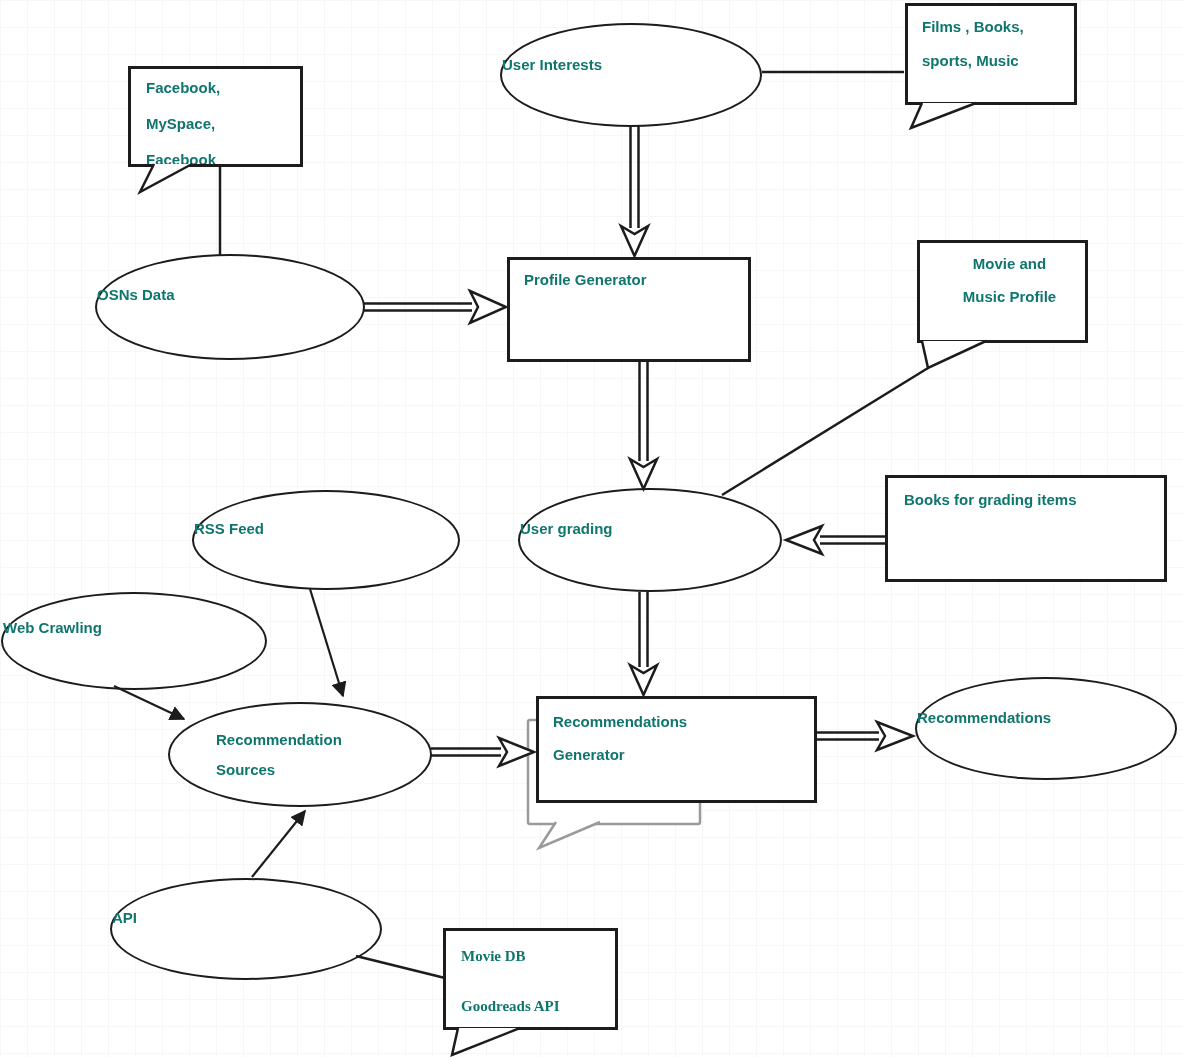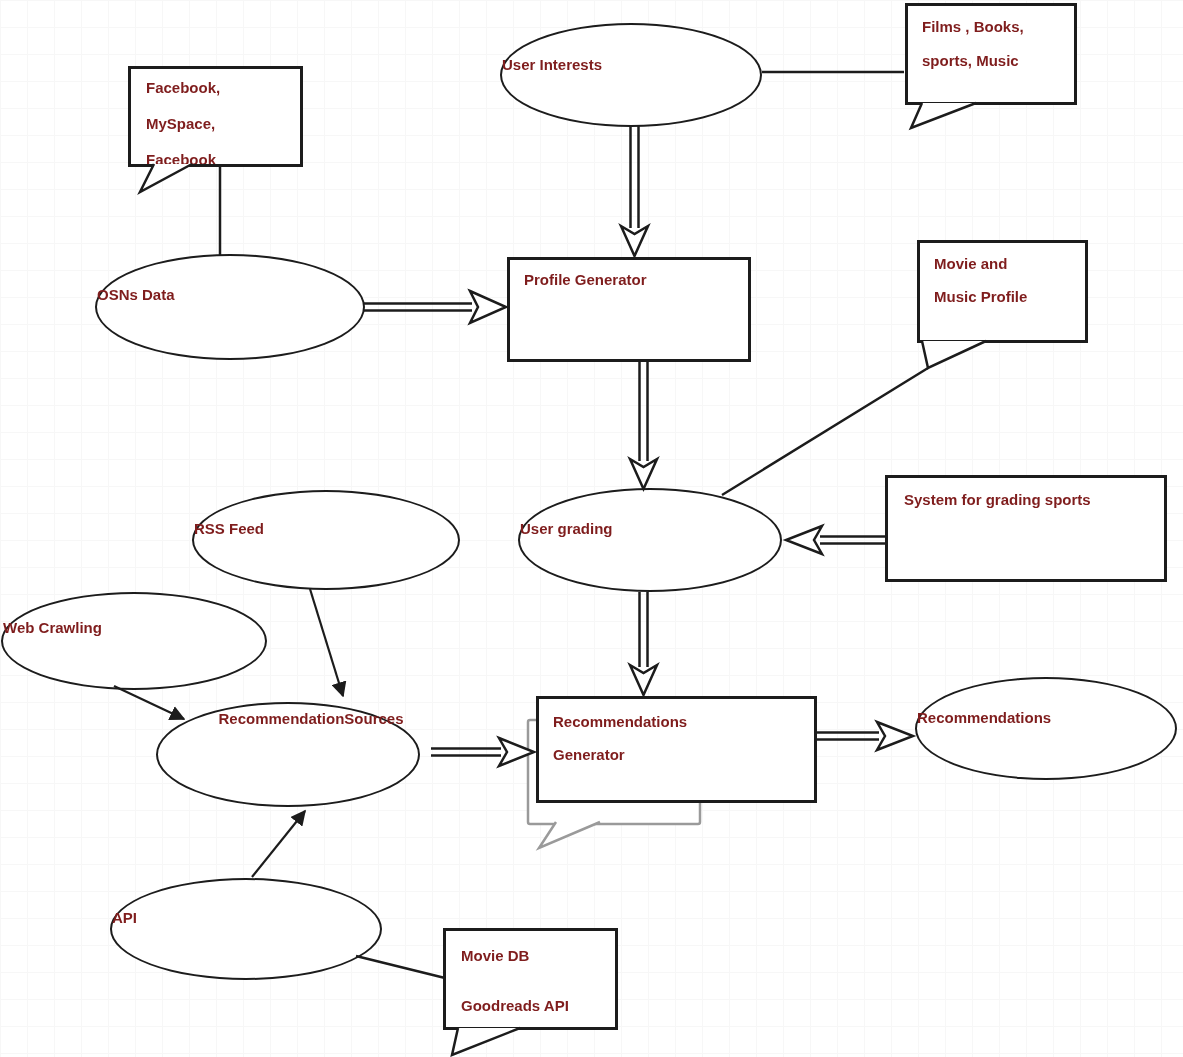--- a/index.html
+++ b/index.html
@@ -10,49 +10,49 @@
       linear-gradient(to right,#f7f7f7 1px,transparent 1px),
       linear-gradient(to bottom,#f7f7f7 1px,transparent 1px);
     background-size:27px 27px;
     font-family:"Liberation Sans",sans-serif;
     color:#151515;
   }
   svg.layer{position:absolute;left:0;top:0;pointer-events:none;}
   #under{z-index:1;}
   #over{z-index:3;}
   .node{position:absolute;z-index:2;box-sizing:border-box;background:#fff;
-        font-weight:bold;font-size:15px;line-height:1.2;color:#7f1d1d;}
+        font-weight:bold;font-size:15px;line-height:1.2;color:#0f766e;}
   .ellipse{border:2.5px solid #1c1c1c;border-radius:50%;
            display:flex;align-items:center;text-align:center;}
   .rect{border:3px solid #1c1c1c;}
   .callout{border:3px solid #1c1c1c;overflow:hidden;}
   .lines div{white-space:pre;}
   
   #n-user-interests{left:500px;top:23px;width:262px;height:104px;padding-right:16px;padding-bottom:20px;}
   #n-osns{left:95px;top:254px;width:270px;height:106px;padding-right:106px;padding-bottom:24px;}
   #n-user-profiles{left:518px;top:488px;width:264px;height:104px;padding-right:55px;padding-bottom:22px;}
   #n-rss{left:192px;top:490px;width:268px;height:100px;padding-right:76px;padding-bottom:22px;}
   #n-web{left:1px;top:592px;width:266px;height:98px;padding-right:34px;padding-bottom:26px;}
-  #n-sources{left:156px;top:702px;width:264px;height:105px;display:flex;
+  #n-sources{left:168px;top:702px;width:264px;height:105px;display:flex;flex-direction:column;
              justify-content:center;align-items:flex-start;padding-left:46px;border:2.5px solid #1c1c1c;
              border-radius:50%;background:#fff;}
   #n-sources div{line-height:30px;}
   #n-api{left:110px;top:878px;width:272px;height:102px;padding-right:136px;padding-bottom:22px;}
   #n-recs{left:915px;top:677px;width:262px;height:103px;padding-right:12px;padding-bottom:22px;}
   #n-profilegen{left:507px;top:257px;width:244px;height:105px;padding:8px 14px;line-height:24px;}
   #n-grading{left:885px;top:475px;width:282px;height:107px;padding:10px 16px;line-height:24px;}
   #n-recgen{left:536px;top:696px;width:281px;height:107px;padding:6px 14px;}
   #n-recgen div{line-height:33px;}
   #n-facebook{left:128px;top:66px;width:175px;height:101px;padding:1px 0 0 15px;}
   #n-facebook div{line-height:36px;}
   #n-films{left:905px;top:3px;width:172px;height:102px;padding:4px 0 0 14px;}
   #n-films div{line-height:34px;}
-  #n-movieprofile{left:917px;top:240px;width:171px;height:103px;padding:4px 0 0 14px;}
+  #n-movieprofile{left:917px;top:240px;width:171px;height:103px;padding:4px 0 0 14px;text-align:center;}
   #n-movieprofile div{line-height:33px;}
-  #n-moviedb{left:443px;top:928px;width:175px;height:102px;padding:0 0 0 15px;}
+  #n-moviedb{left:443px;top:928px;width:175px;height:102px;padding:0 0 0 15px;font-family:Liberation Serif, serif;}
   #n-moviedb div{line-height:50px;}
 </style>
 </head>
 <body>
 
 <div class="stage">
 
   <svg id="under" class="layer" width="1183" height="1057" viewBox="0 0 1183 1057">
     <rect x="528" y="720" width="172" height="104" rx="2" fill="#fff" stroke="#9a9a9a" stroke-width="2.5"></rect>
     <path d="M 600 822 L 539 848 L 556 822" fill="#fff" stroke="#9a9a9a" stroke-width="2.5"></path>
@@ -90,21 +90,21 @@
       <div>Movie and</div>
       <div>Music Profile</div>
     </div>
   </div>
 
   <div class="node ellipse" id="n-user-profiles">
     <span>User grading</span>
   </div>
 
   <div class="node rect" id="n-grading">
-    <span>System for grading sports</span>
+    <span>Books for grading items</span>
   </div>
 
   <div class="node ellipse" id="n-rss">
     <span>RSS Feed</span>
   </div>
 
   <div class="node ellipse" id="n-web">
     <span>Web Crawling</span>
   </div>
 

